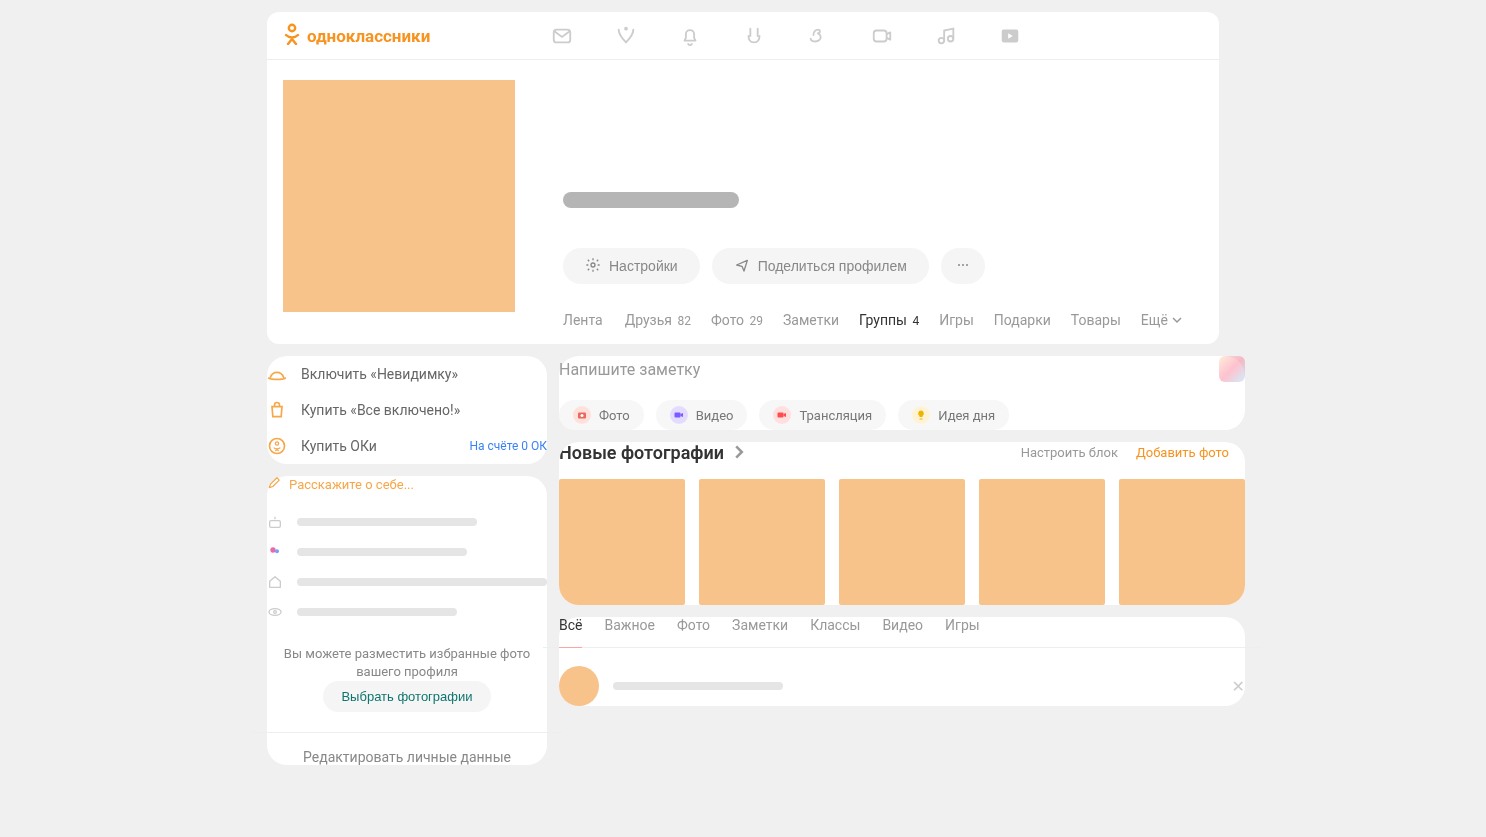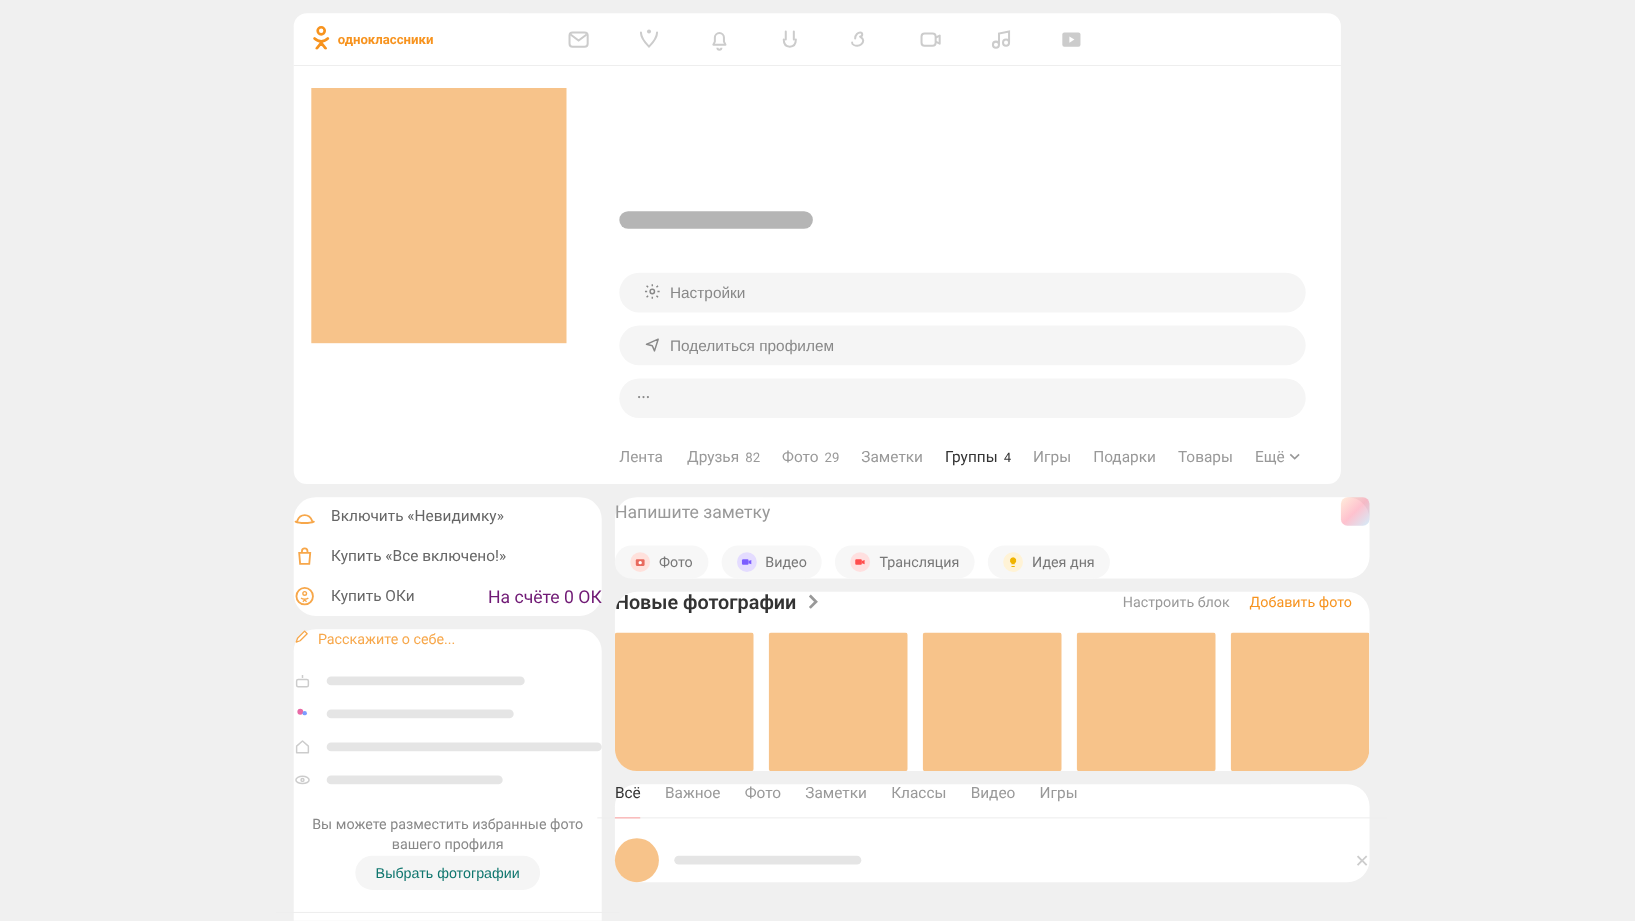--- a/index.html
+++ b/index.html
@@ -25,21 +25,21 @@
       height: 48px;
       display: flex;
       align-items: center;
       padding: 0 16px;
     }
     .logo {
       display: flex;
       align-items: center;
       color: #f7931e;
       font-weight: bold;
-      font-size: 12px;
+      font-size: 17px;
     }
     .logo-icon {
       margin-right: 6px;
     }
     .header-nav {
       display: flex;
       align-items: center;
       gap: 40px;
       margin-left: 120px;
     }
@@ -79,21 +79,20 @@
       margin-top: 112px;
       width: 176px;
       height: 16px;
       background: #b5b5b5;
       border-radius: 8px;
     }
     .profile-actions {
       margin-top: 40px;
       display: flex;
       gap: 12px;
-      flex-direction: column;
     }
     .pill-btn {
       background: #f5f5f5;
       border: none;
       border-radius: 20px;
       height: 36px;
       padding: 0 22px;
       display: flex;
       align-items: center;
       gap: 8px;
@@ -131,21 +130,21 @@
     
     .quick-item {
       display: flex;
       align-items: center;
       gap: 14px;
       padding: 8px 0;
       color: #666;
       cursor: pointer;
     }
     .quick-item .qicon { width: 20px; color: #f7a74a; display:flex; }
-    .quick-item .qright { margin-left: auto; color: #701a75; font-size: 16px; }
+    .quick-item .qright { margin-left: auto; color: #3b82f6; font-size: 12px; }
     
     .about-edit {
       display: flex; align-items: center; gap: 8px; color: #f7a74a;
       font-size: 13px; cursor: pointer; margin-bottom: 14px;
     }
     .about-line {
       display: flex; align-items: center; gap: 12px; padding: 7px 0;
     }
     .about-line .aicon { width: 18px; color: #ccc; display: flex; }
     .about-line .aplaceholder {

